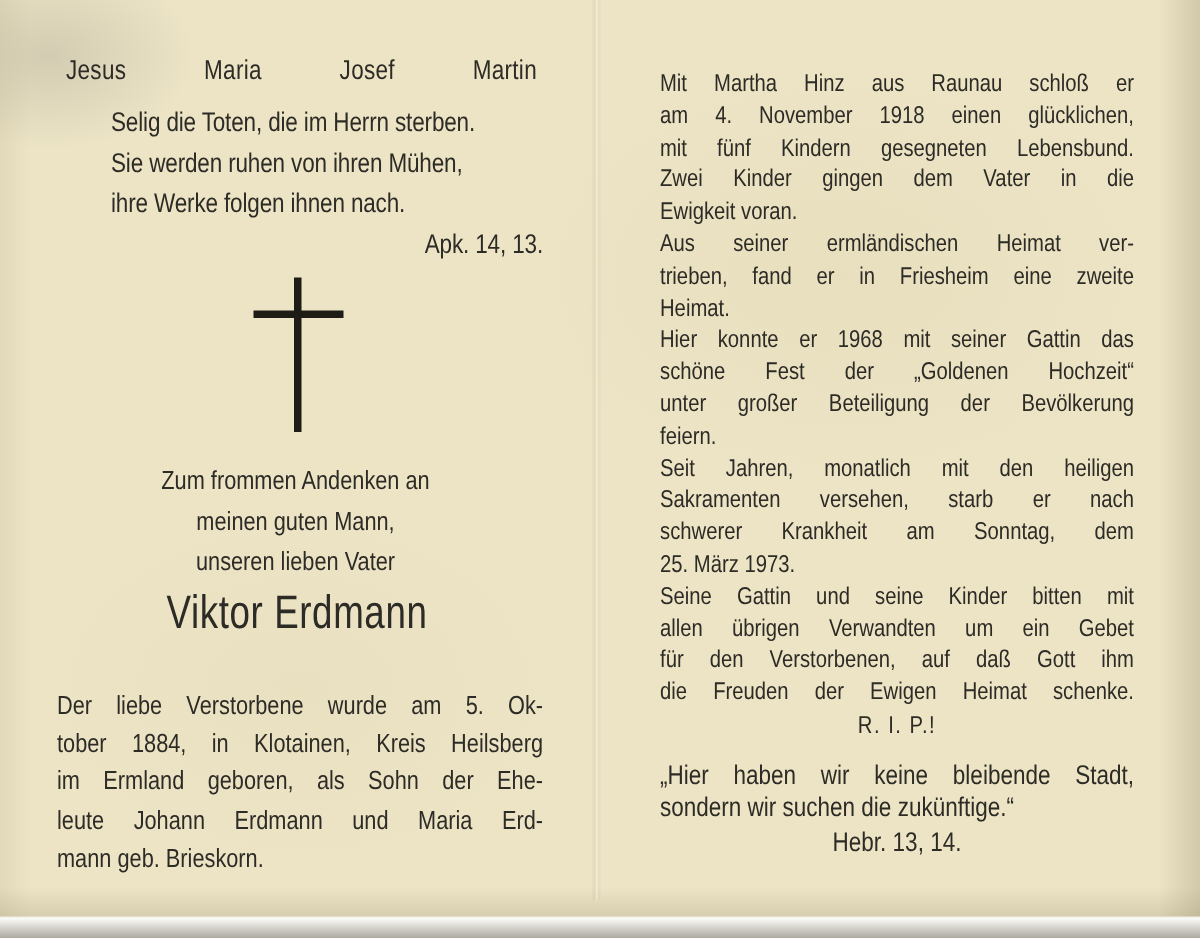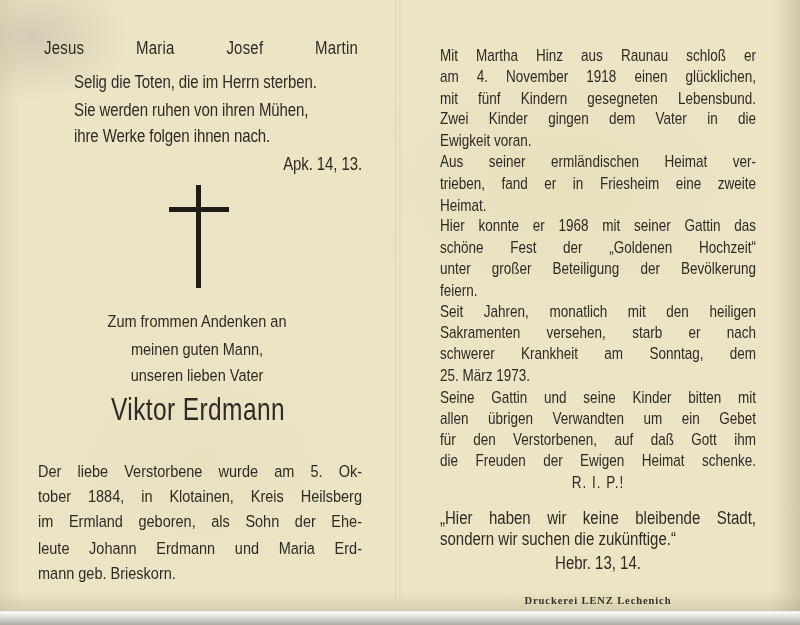--- a/index.html
+++ b/index.html
@@ -150,18 +150,17 @@
 
     <div class="blk rip">R. I. P.!</div>
 
     <div class="blk closing-quote">
       <div class="ln j">„Hier haben wir keine bleibende Stadt,</div>
       <div class="ln l">sondern wir suchen die zukünftige.“</div>
     </div>
 
     <div class="blk closing-cite">Hebr. 13, 14.</div>
 
-    <div class="blk printer">Druckerei LENZ Lechenich</div>
 
   </div>
 
   <div class="scan-strip"></div>
 </div>
 
 </body></html>

